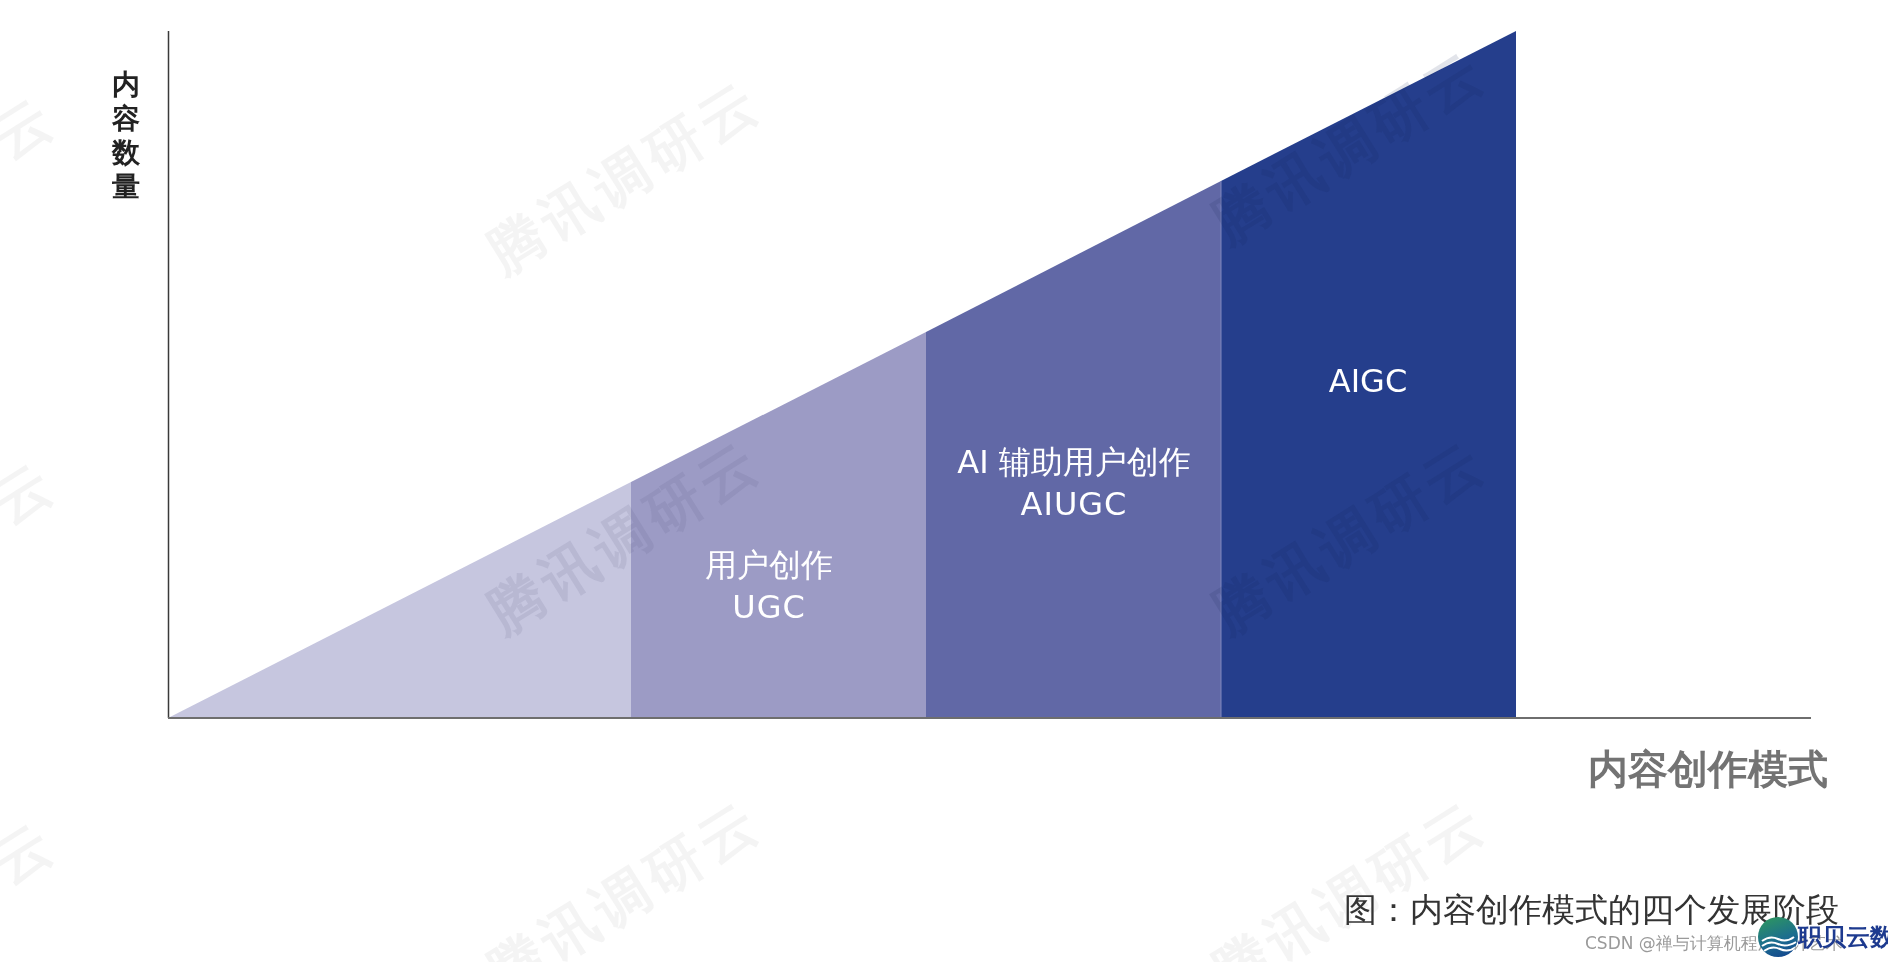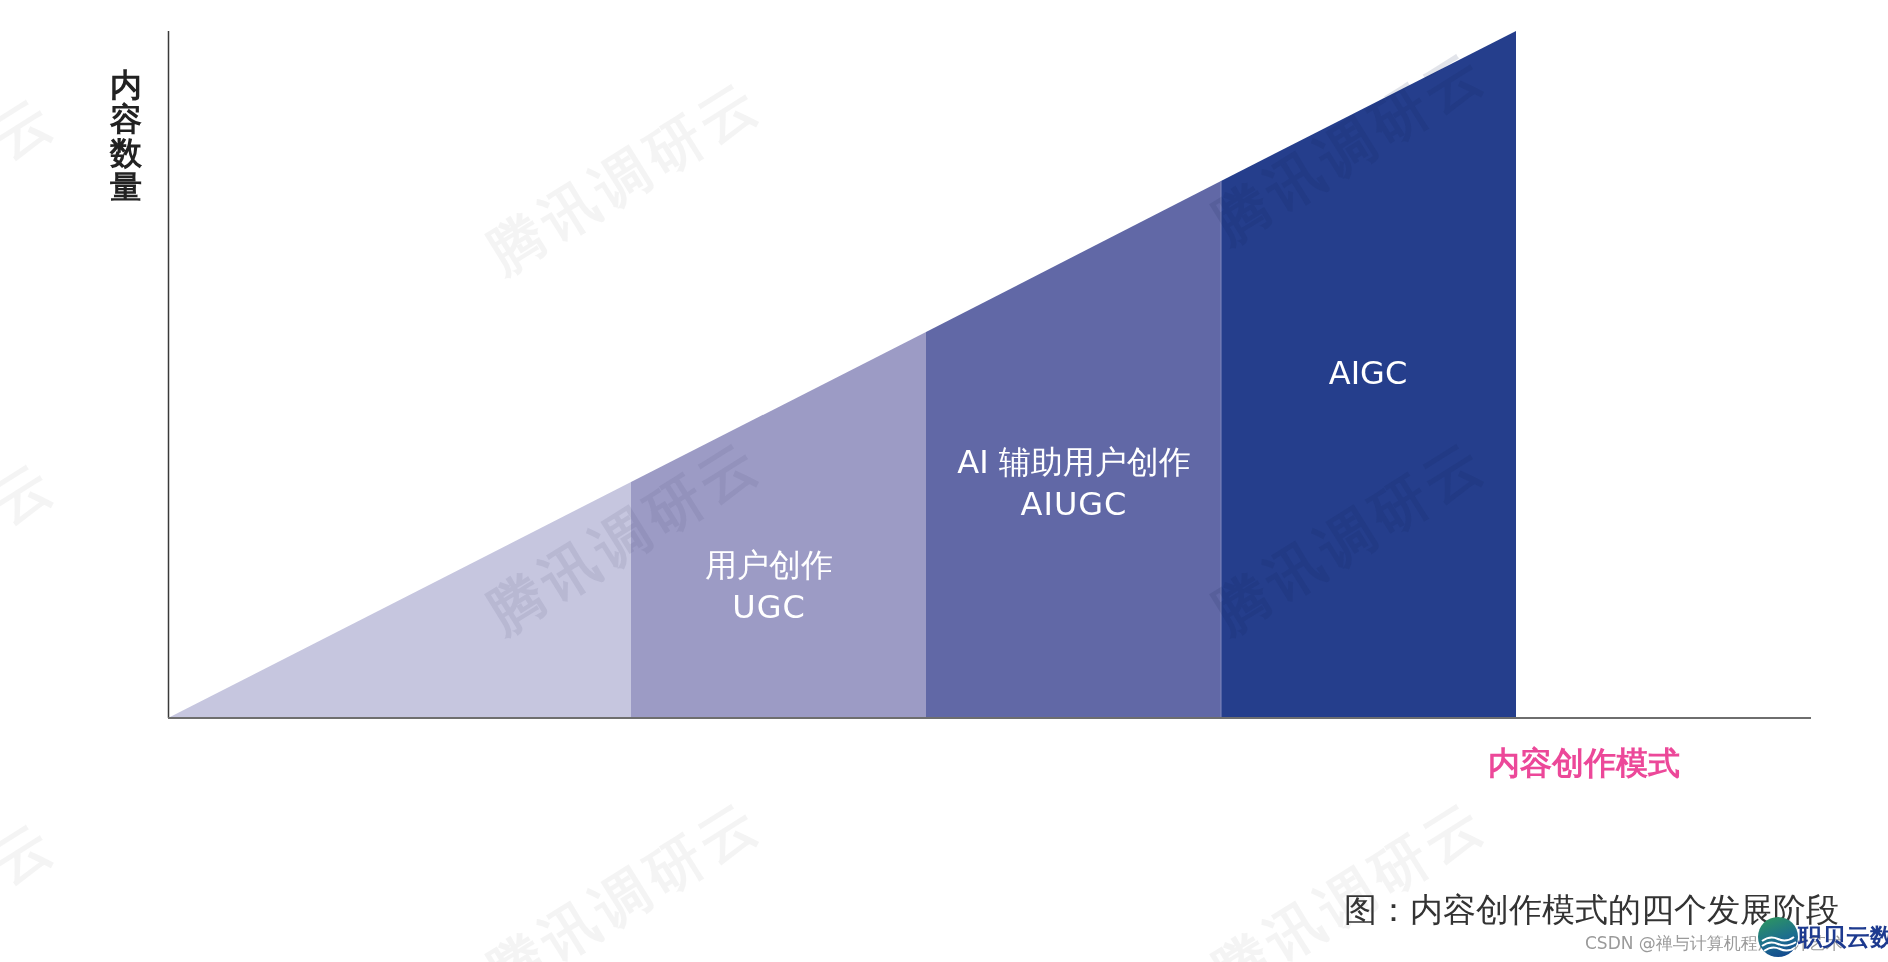--- a/index.html
+++ b/index.html
@@ -21,34 +21,34 @@
     }
     svg.chart {
       position: absolute;
       left: 0; top: 0;
     }
     .ylabel {
       position: absolute;
       left: 108px;
       top: 68px;
       width: 36px;
-      font-size: 32px;
+      font-size: 28px;
       line-height: 34px;
       color: #222222;
       text-align: center;
       font-weight: bold;
       word-break: break-all;
     }
     .xlabel {
       position: absolute;
-      left: 1488px;
+      left: 1588px;
       top: 742px;
-      font-size: 32px;
+      font-size: 40px;
       font-weight: bold;
-      color: #ec4899;
+      color: #737373;
       white-space: nowrap;
     }
     .seg-label {
       position: absolute;
       text-align: center;
       font-size: 32px;
       line-height: 42px;
       white-space: nowrap;
       transform: translateX(-50%);
     }
@@ -147,21 +147,21 @@
   <div class="seg-label" style="left:769px; top:544px; color:#ffffff;">
     <span class="l1">用户创作</span>
     <span class="l2">UGC</span>
   </div>
 
   <div class="seg-label" style="left:1074px; top:441px; color:#ffffff;">
     <span class="l1">AI 辅助用户创作</span>
     <span class="l2">AIUGC</span>
   </div>
 
-  <div class="seg-label" style="left:1368px; top:352px; color:#ffffff;">
+  <div class="seg-label" style="left:1368px; top:360px; color:#ffffff;">
     <span class="l1">AIGC</span>
   </div>
 
   <div class="caption">图：内容创作模式的四个发展阶段</div>
 
   <div class="csdn">CSDN @禅与计算机程序设计艺术</div>
 
   <div class="logo">
     <div class="logo-icon">
       <svg width="40" height="40" viewBox="0 0 40 40">

